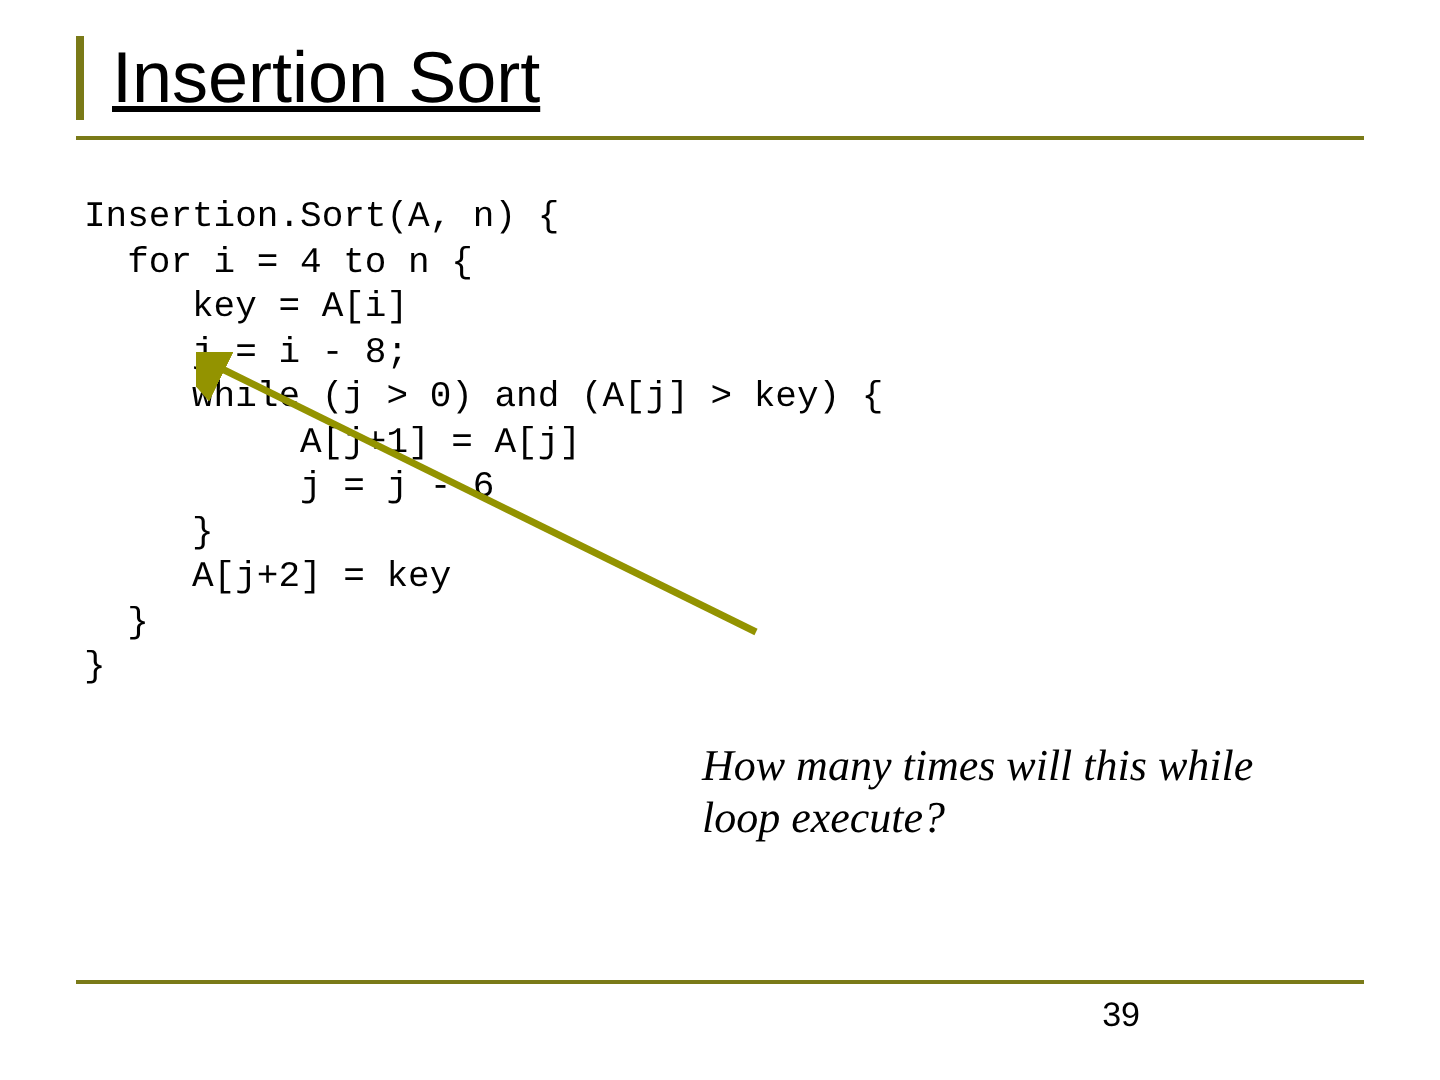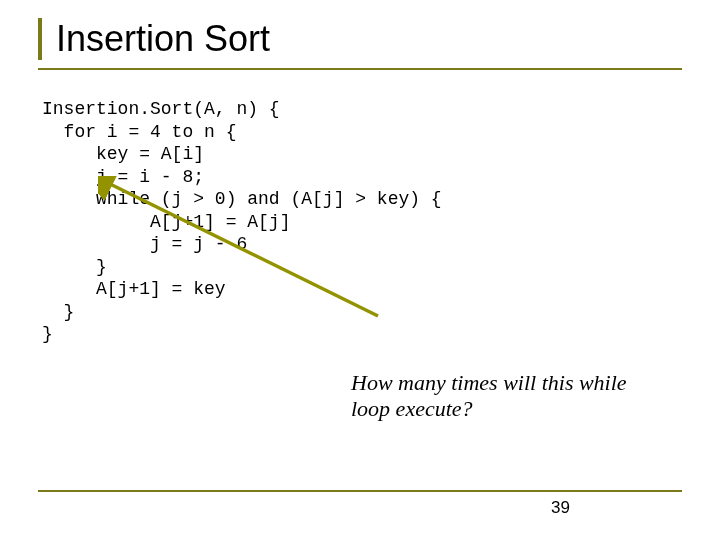--- a/index.html
+++ b/index.html
@@ -13,20 +13,21 @@
   }
   .slide {
     width: 100%;
     height: 100%;
     padding: 18px 38px 0 38px;
     position: relative;
   }
   .title-block {
     border-left: 4px solid #7a7a18;
     padding-left: 14px;
+    text-decoration: underline;
   }
   .title {
     font-size: 36px;
     font-weight: 400;
     color: #000;
   }
   .title-rule {
     border: none;
     border-top: 2px solid #7a7a18;
     margin-top: 8px;
@@ -84,21 +85,21 @@
   <hr class="title-rule">
 
   <div class="code"><span>Insertion.Sort(A, n) {</span>
 <span>  for i = 4 to n {</span>
 <span>     key = A[i]</span>
 <span>     j = i - 8;</span>
 <span>     while (j &gt; 0) and (A[j] &gt; key) {</span>
 <span>          A[j+1] = A[j]</span>
 <span>          j = j - 6</span>
 <span>     }</span>
-<span>     A[j+1] = key</span>
+<span>     A[j+2] = key</span>
 <span>  }</span>
 <span>}</span></div>
 
   <svg class="arrow" width="310" height="160">
     <defs>
       <marker id="ah" markerWidth="12" markerHeight="10" refX="2" refY="5" orient="auto">
         <polygon points="0,0 12,5 0,10" fill="#939300"></polygon>
       </marker>
     </defs>
     <line x1="280" y1="140" x2="8" y2="6" stroke="#939300" stroke-width="3.5" marker-end="url(#ah)"></line>

